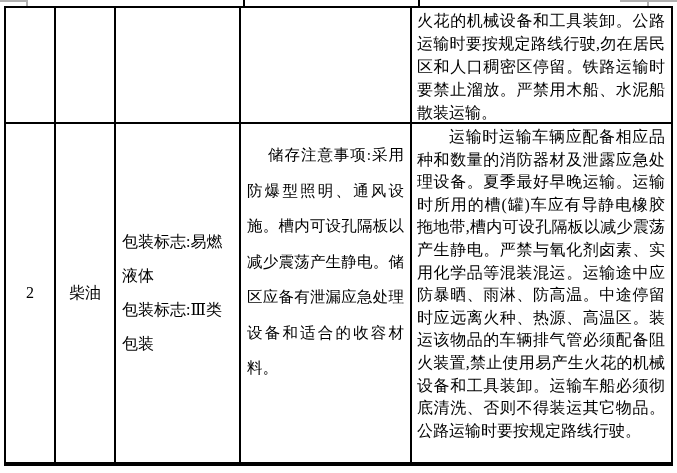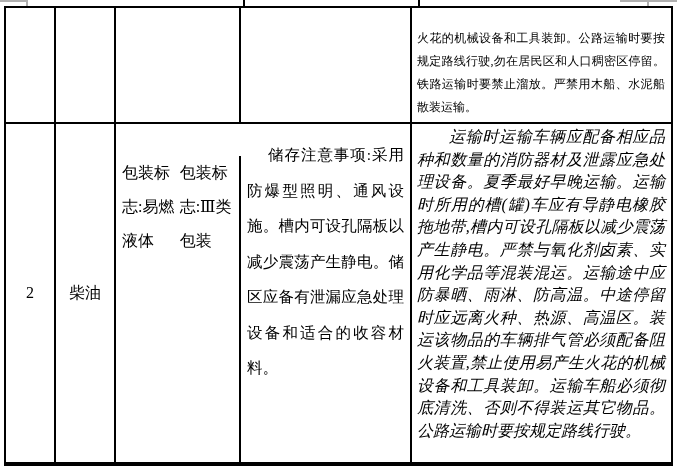--- a/index.html
+++ b/index.html
@@ -49,51 +49,50 @@
     overflow: hidden;
   }
   .cell.col5 { border-right: none; }
   .cell.row1 { border-bottom: 2px solid #000000; }
 
   .justify {
     text-align: justify;
     text-justify: inter-character;
   }
   .cont-text {
-    font-size: 12px;
+    font-size: 16px;
     line-height: 23px;
-    padding: 19px 6px 0 5px;
+    padding: 1px 6px 0 5px;
   }
   .transport-text {
     font-size: 16px;
     line-height: 22.6px;
     padding: 2px 6px 0 5px;
     text-indent: 32px;
-    font-style: italic;
   }
   .storage-text {
     font-size: 15.5px;
     line-height: 35.5px;
     padding: 13px 6px 0 6px;
     text-indent: 21px;
   }
   .center-cell {
     display: flex;
     align-items: center;
     justify-content: center;
     font-size: 16px;
   }
   .packaging-cell {
     display: flex;
+    flex-direction: column;
     justify-content: center;
     padding-left: 6px;
     padding-right: 2px;
     font-size: 16px;
     line-height: 34px;
-    margin-top: 32px;
   }
 </style>
 </head>
 <body>
 
 <div class="page">
 
   <div class="artifact edge-top-left"></div>
   <div class="artifact edge-stub-left"></div>
   <div class="artifact edge-top-right"></div>

